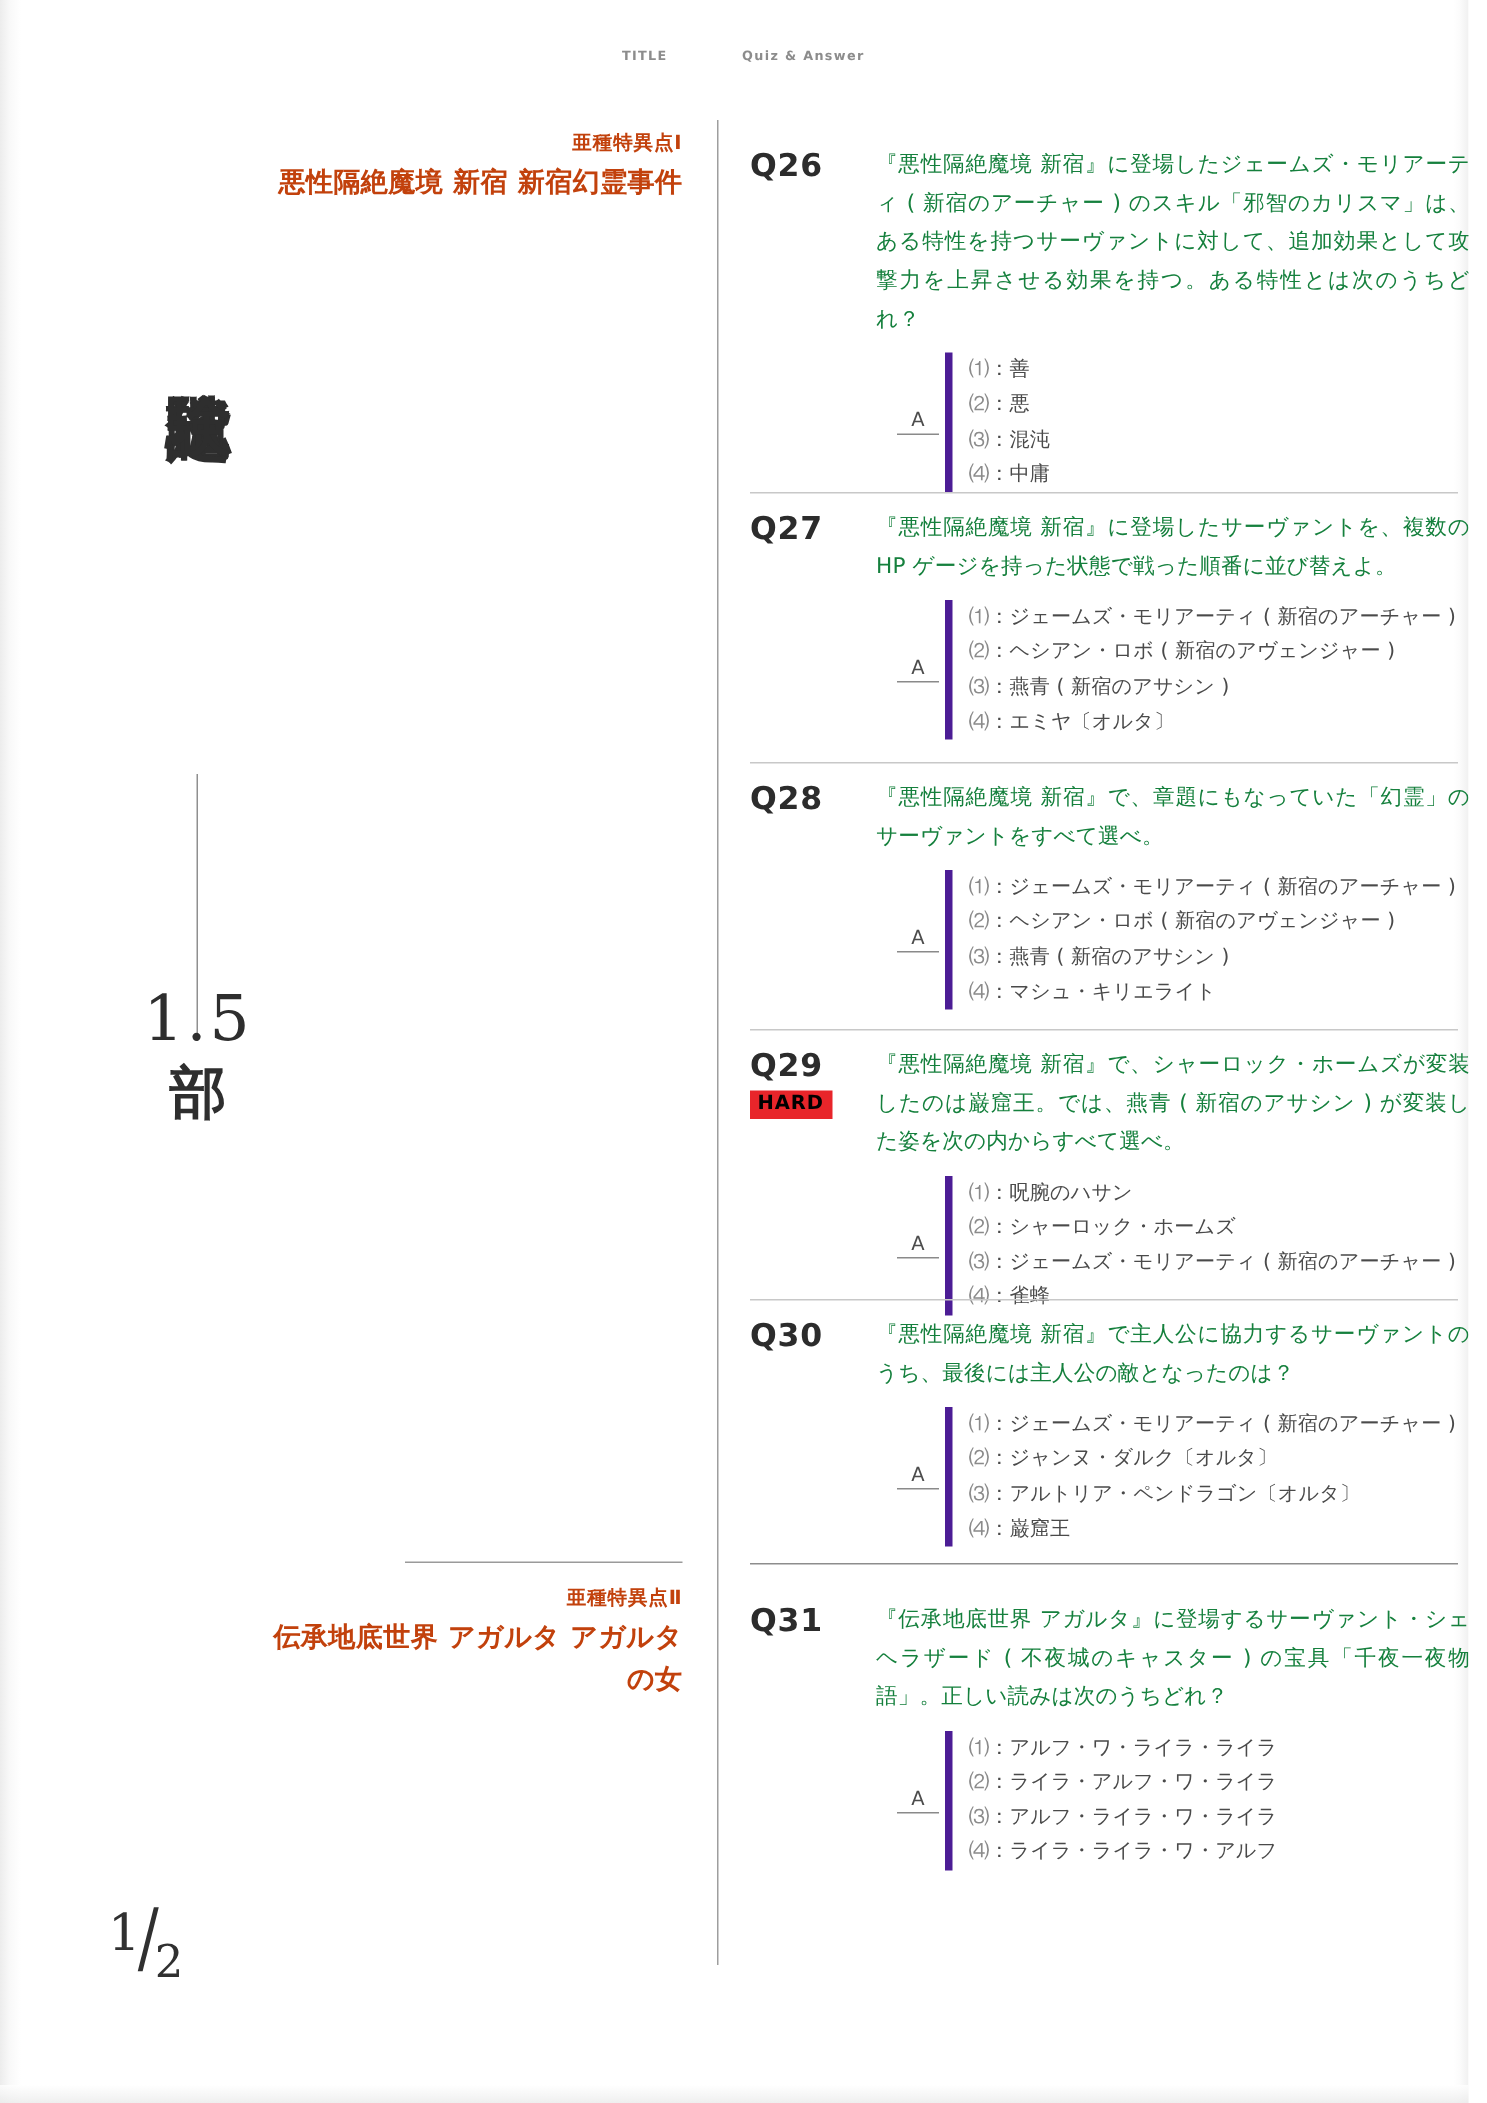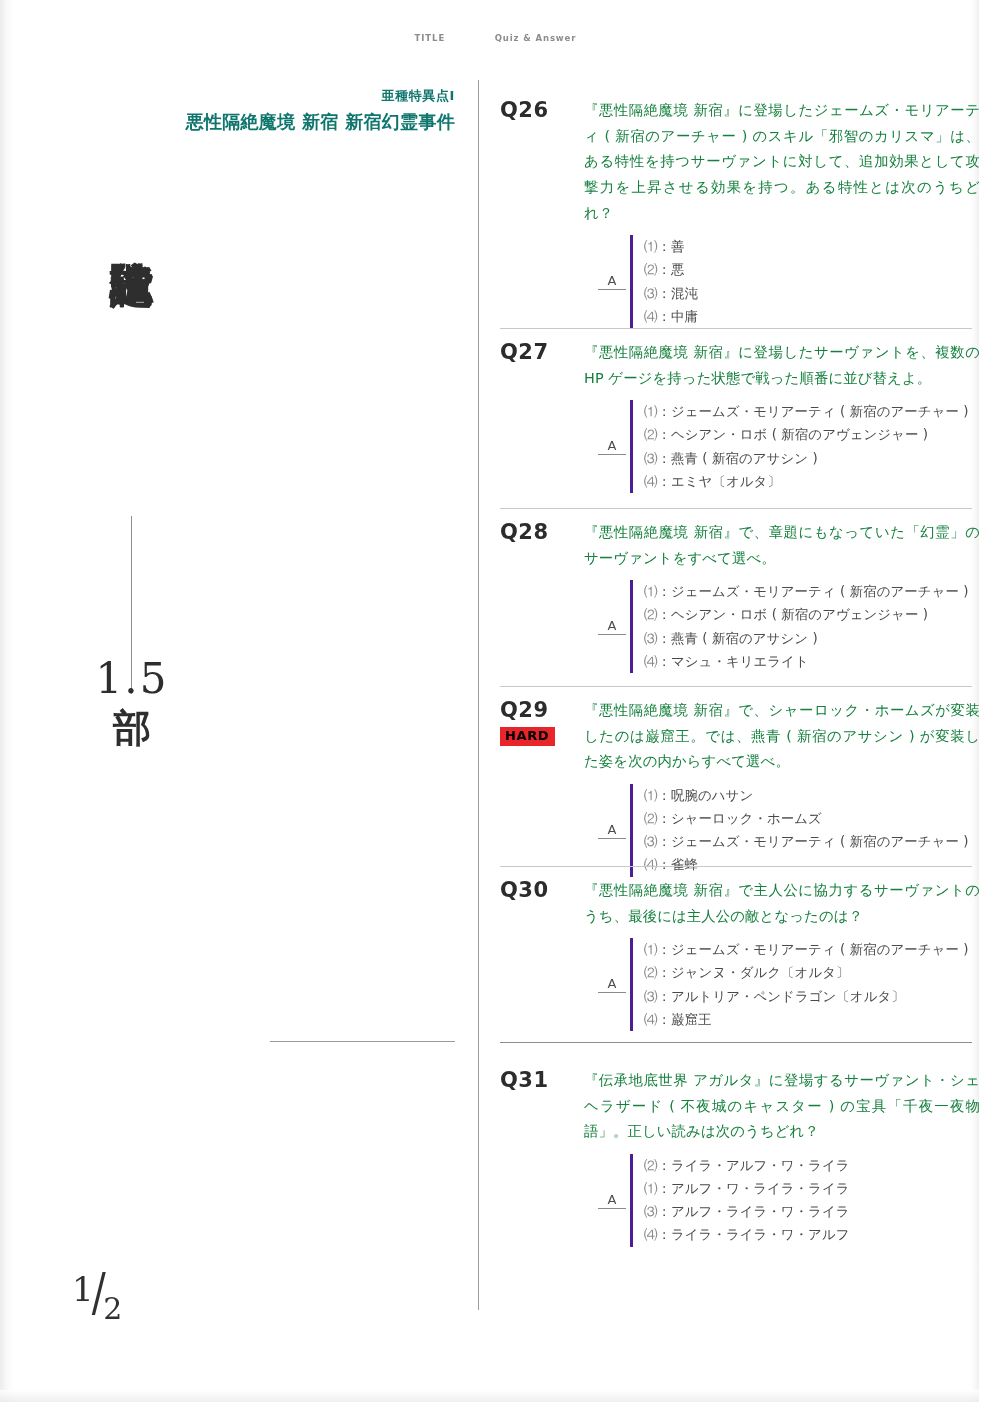--- a/index.html
+++ b/index.html
@@ -143,21 +143,21 @@
     position: relative;
     top: 9px;
   }
 
   
   .chapter-block {
     position: absolute;
     left: 170px;
     width: 285px;
     text-align: right;
-    color: #0f766e;
+    color: #c2410c;
   }
   .chapter-rule {
     position: absolute;
     height: 1px;
     background: #9a9a9a;
   }
   .chapter-arc {
     font-size: 13px;
     font-weight: 700;
     letter-spacing: .6px;
@@ -252,21 +252,21 @@
     flex: 0 0 28px;
     font-size: 13px;
     color: #4c4c4c;
     text-align: center;
     border-bottom: 1px solid #8a8a8a;
     line-height: 1.3;
     align-self: center;
     height: 16px;
   }
   .a-list {
-    border-left: 3px solid #4c1d95;
+    border-left: 5px solid #4c1d95;
     padding-left: 11px;
     margin-left: 4px;
     flex: 1 1 auto;
   }
   .a-item {
     font-size: 13.4px;
     line-height: 1.73;
     color: #4a4a4a;
     letter-spacing: .1px;
     white-space: nowrap;
@@ -303,20 +303,24 @@
       <span class="num">1</span><span class="slash">/</span><span class="den">2</span>
     </span>
   </div>
 
   <div class="chapter-block" style="top:86px;">
     <div class="chapter-arc">亜種特異点Ⅰ</div>
     <div class="chapter-name">悪性隔絶魔境 新宿 新宿幻霊事件</div>
   </div>
 
   <div class="chapter-rule" style="left:270px; top:1041px; width:185px;"></div>
+  <div class="chapter-block" style="top:1056px;">
+    <div class="chapter-arc">亜種特異点Ⅱ</div>
+    <div class="chapter-name">伝承地底世界 アガルタ アガルタの女</div>
+  </div>
 
   <div id="column-divider"></div>
 
   <div id="questions">
 
     <div class="question" style="position:absolute; top:86px; width:480px;">
       <div class="q-row">
         <div class="q-id-col">
           <div class="q-id">Q26</div>
         </div>
@@ -424,22 +428,22 @@
       <div class="q-separator heavy"></div>
       <div class="q-row" style="padding-top:14px;">
         <div class="q-id-col">
           <div class="q-id">Q31</div>
         </div>
         <div class="q-body">
           <div class="q-text">『伝承地底世界 アガルタ』に登場するサーヴァント・シェヘラザード ( 不夜城のキャスター ) の宝具「千夜一夜物語」。正しい読みは次のうちどれ？</div>
           <div class="answers">
             <div class="a-label">A</div>
             <div class="a-list">
+              <div class="a-item"><span class="a-num">⑴</span>：<span>アルフ・ワ・ライラ・ライラ</span></div>
               <div class="a-item"><span class="a-num">⑵</span>：<span>ライラ・アルフ・ワ・ライラ</span></div>
-              <div class="a-item"><span class="a-num">⑴</span>：<span>アルフ・ワ・ライラ・ライラ</span></div>
               <div class="a-item"><span class="a-num">⑶</span>：<span>アルフ・ライラ・ワ・ライラ</span></div>
               <div class="a-item"><span class="a-num">⑷</span>：<span>ライラ・ライラ・ワ・アルフ</span></div>
             </div>
           </div>
         </div>
       </div>
     </div>
 
   </div>
 

